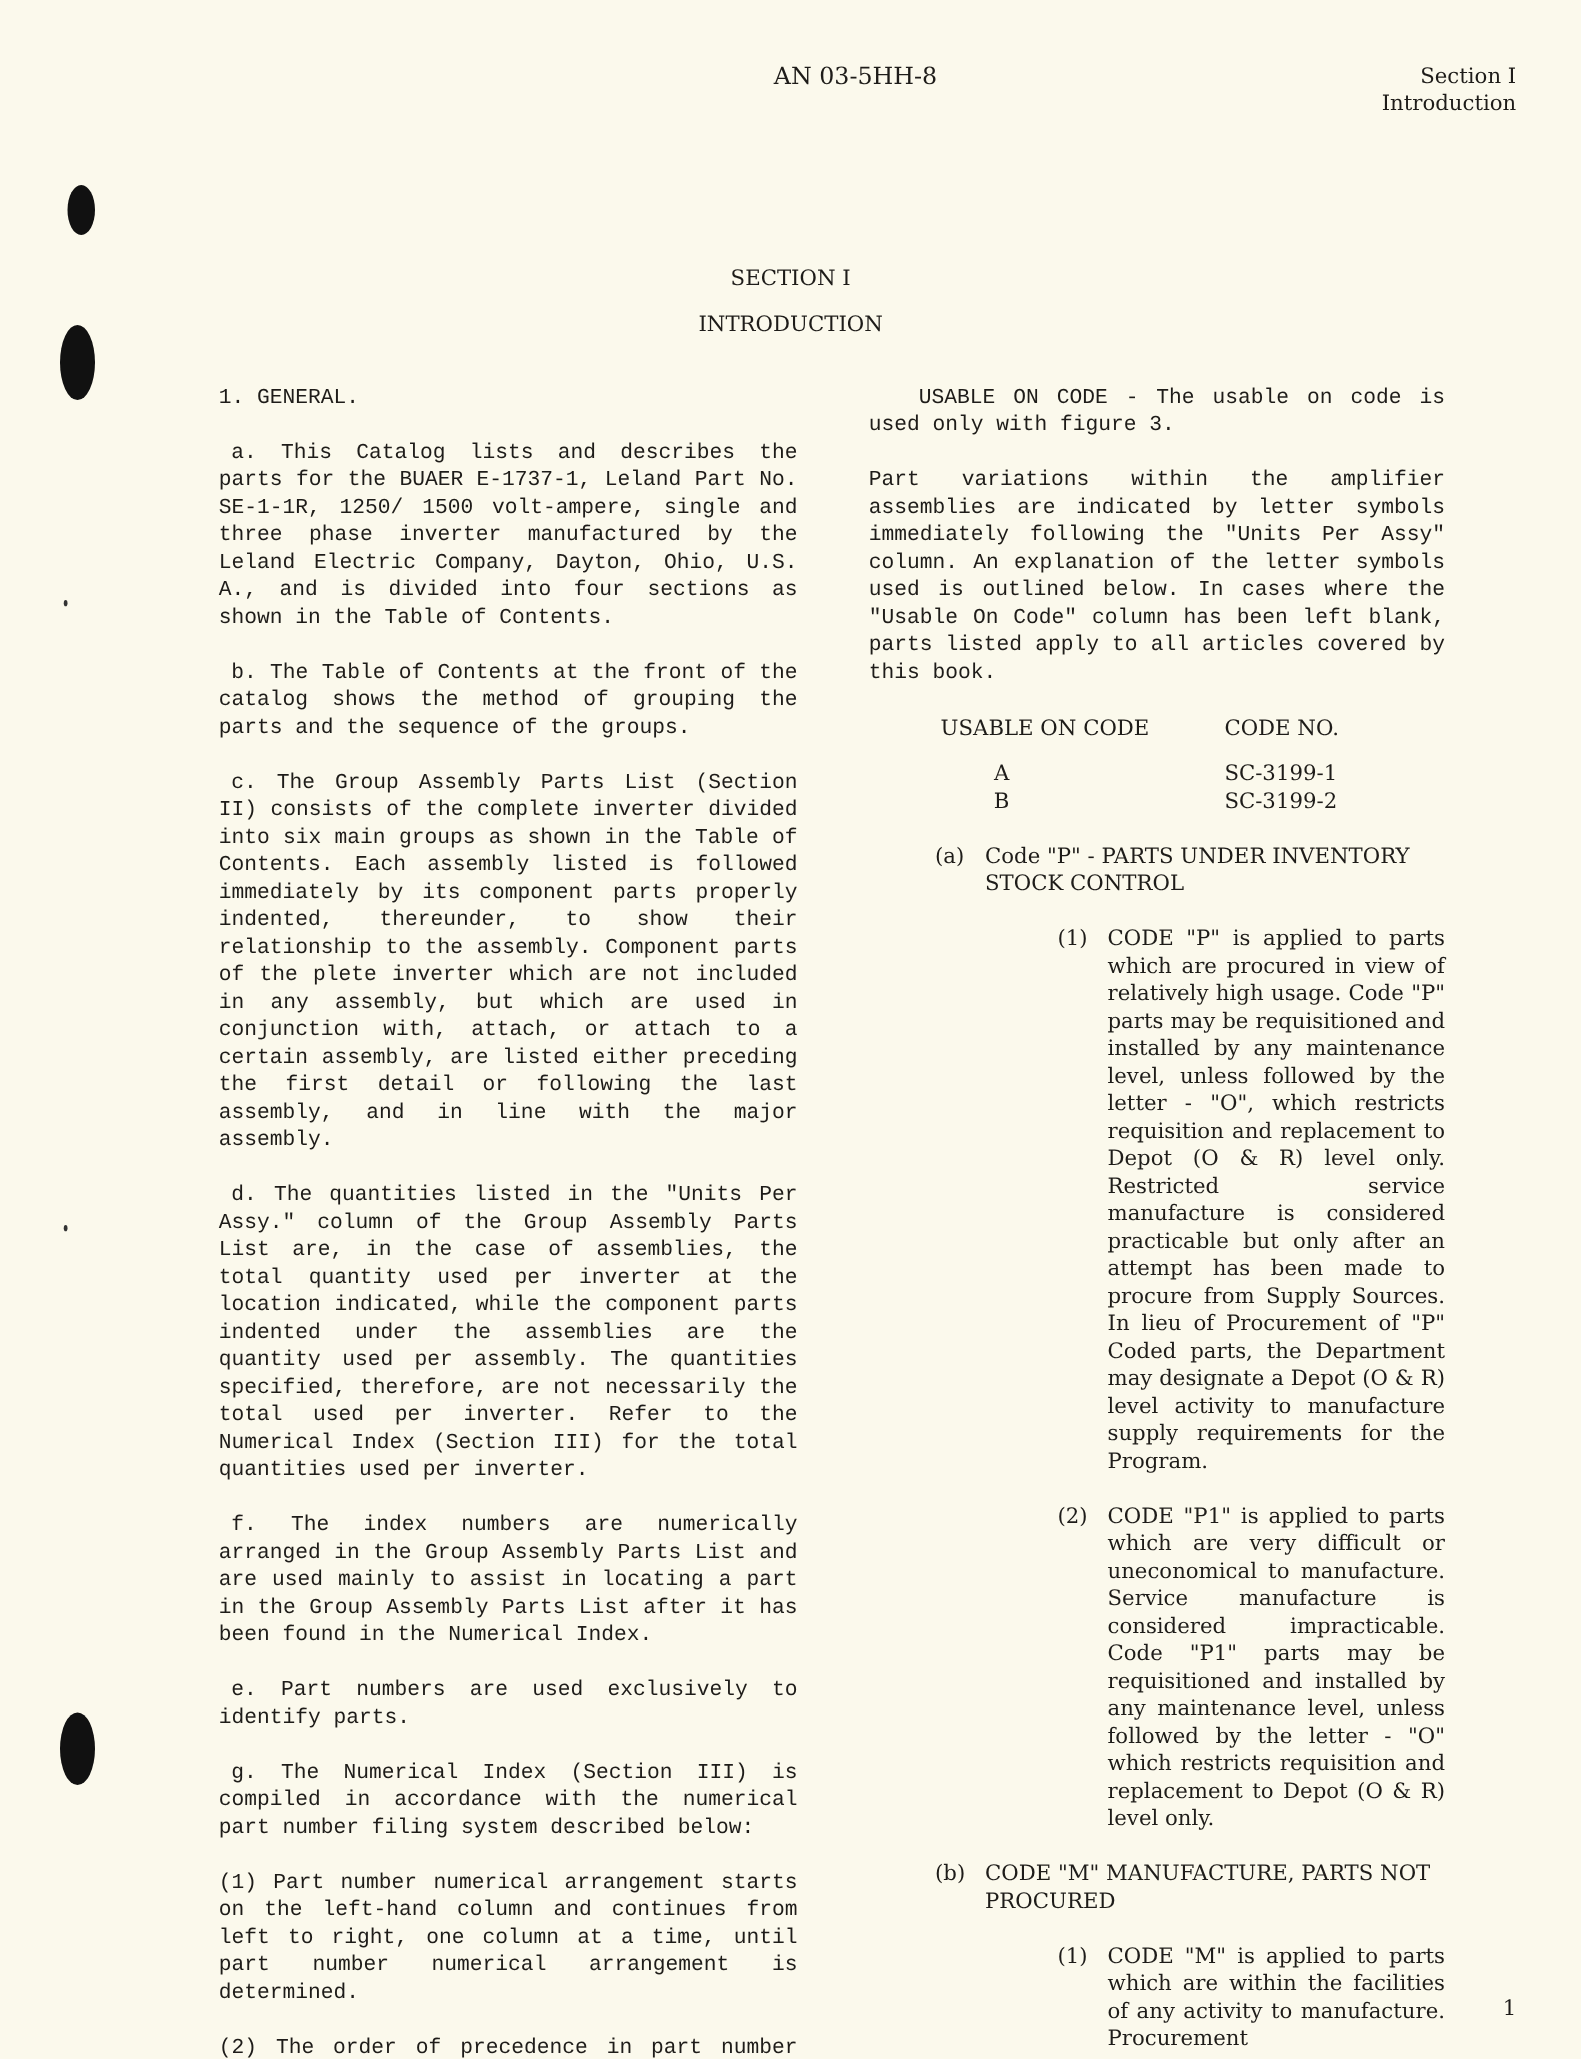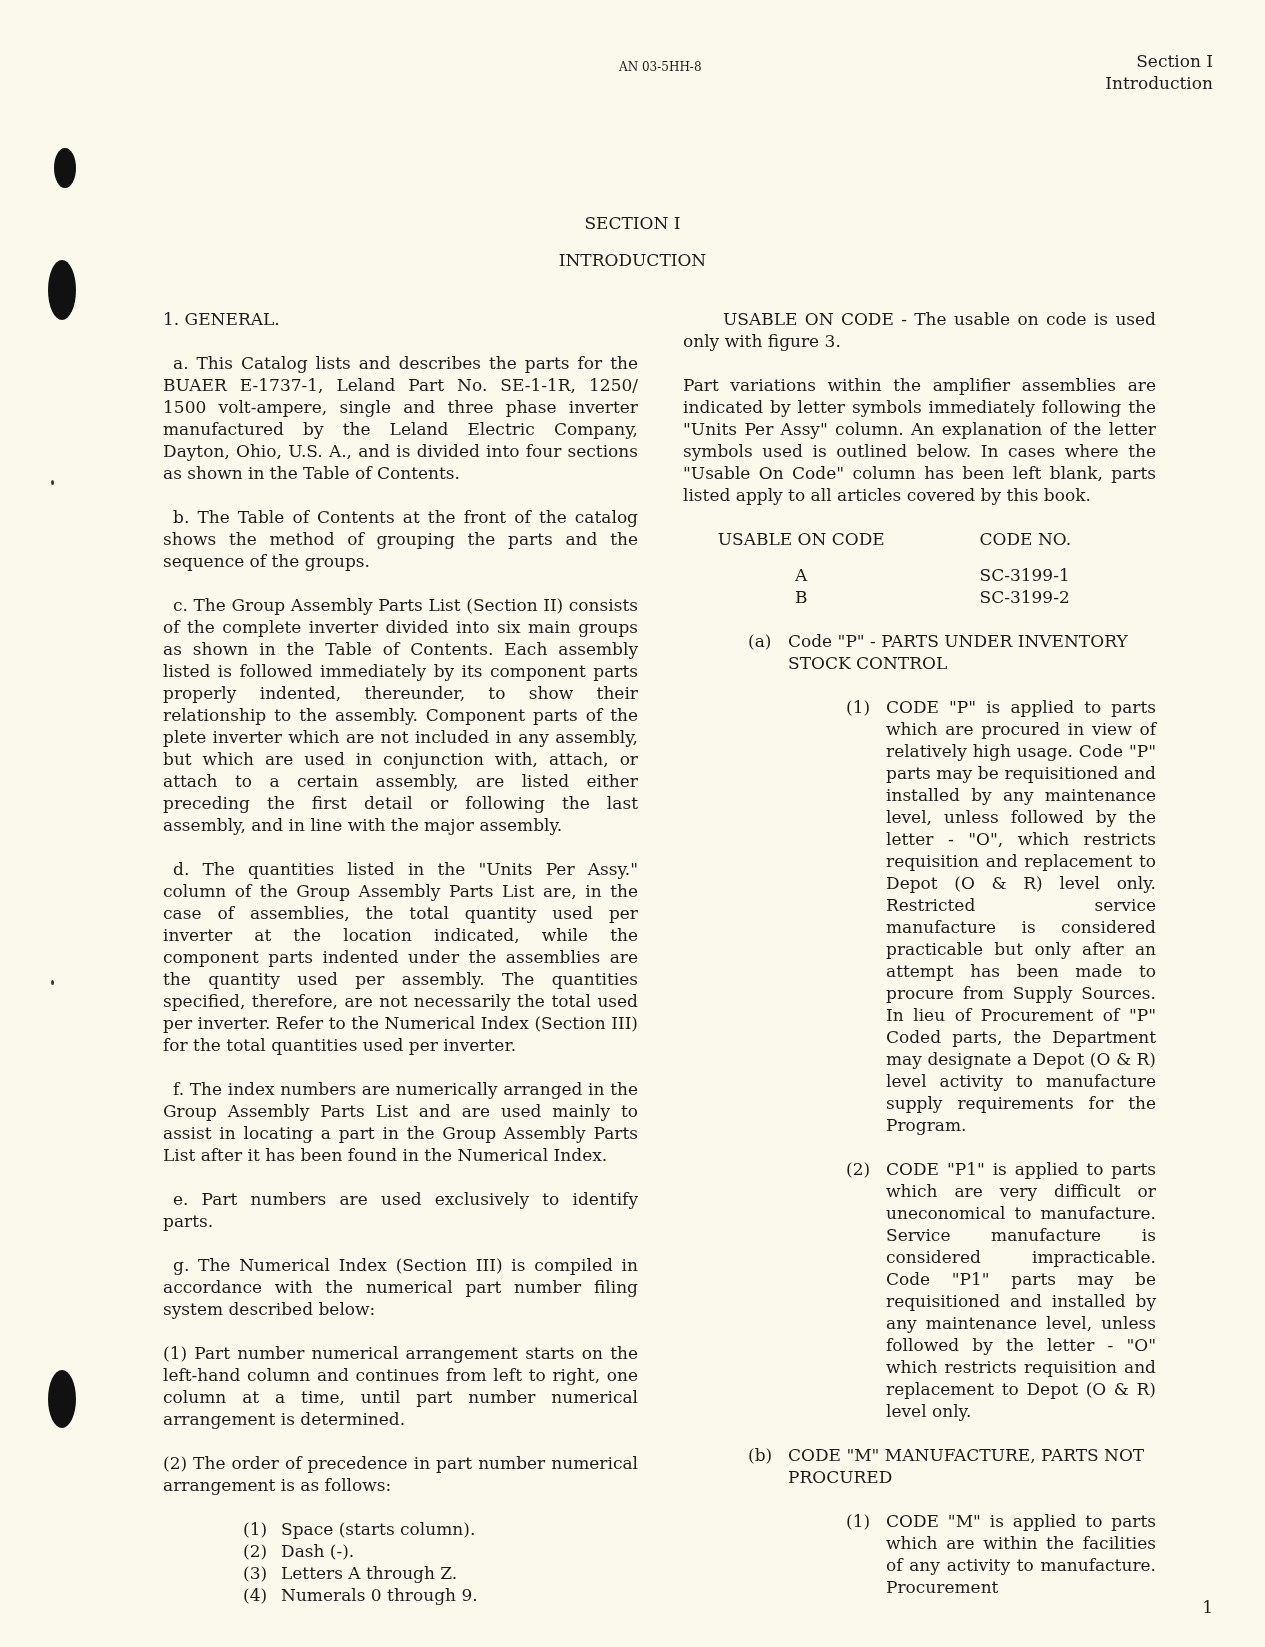--- a/index.html
+++ b/index.html
@@ -6,32 +6,32 @@
   body {
     width:1265px; height:1647px; position:relative; overflow:hidden;
     background:#fbf9ec;
     font-family:"DejaVu Serif", "Liberation Serif", serif;
     color:#1e1c19;
     font-size:17px;
   }
   .abs { position:absolute; }
   .hole { position:absolute; border-radius:50%; background:#111; }
   .dot { position:absolute; border-radius:50%; background:#333; }
-  .header-left { left:619px; top:60px; font-size:12px; }
+  .header-left { left:619px; top:50px; font-size:19px; }
   .header-right { right:52px; top:50px; text-align:right; font-size:17px; line-height:22px; }
   .title { left:0; width:1265px; text-align:center; font-size:17px; }
   .col { position:absolute; width:475px; line-height:22px; text-align:justify; }
-  .col p { margin:0 0 22px 0; }
+  .col p { margin:0 0 22px 12px;font-family:Liberation Mono, monospace; }
   .indent { text-indent:10px; }
   .firstline { text-indent:40px; }
   .list { margin:0 0 0 80px; padding:0; list-style:none; }
   .list li { display:flex; }
   .list li .n { width:38px; flex:0 0 38px; }
   .tbl { display:grid; grid-template-columns:1fr 1fr; margin:0 0 22px 0; }
-  .tbl .h1 { text-align:center; }
+  .tbl .h1 { text-align:right; }
   .tbl .h2 { padding-left:60px; }
   .tbl .c1 { text-align:center; }
   .tbl .c2 { padding-left:60px; }
   .sub { display:flex; }
   .sub .n { flex:0 0 40px; }
   .sub .t { flex:1; text-align:left; }
   .page-num { right:52px; top:1597px; font-size:17px; }
 </style>
 </head>
 <body>

